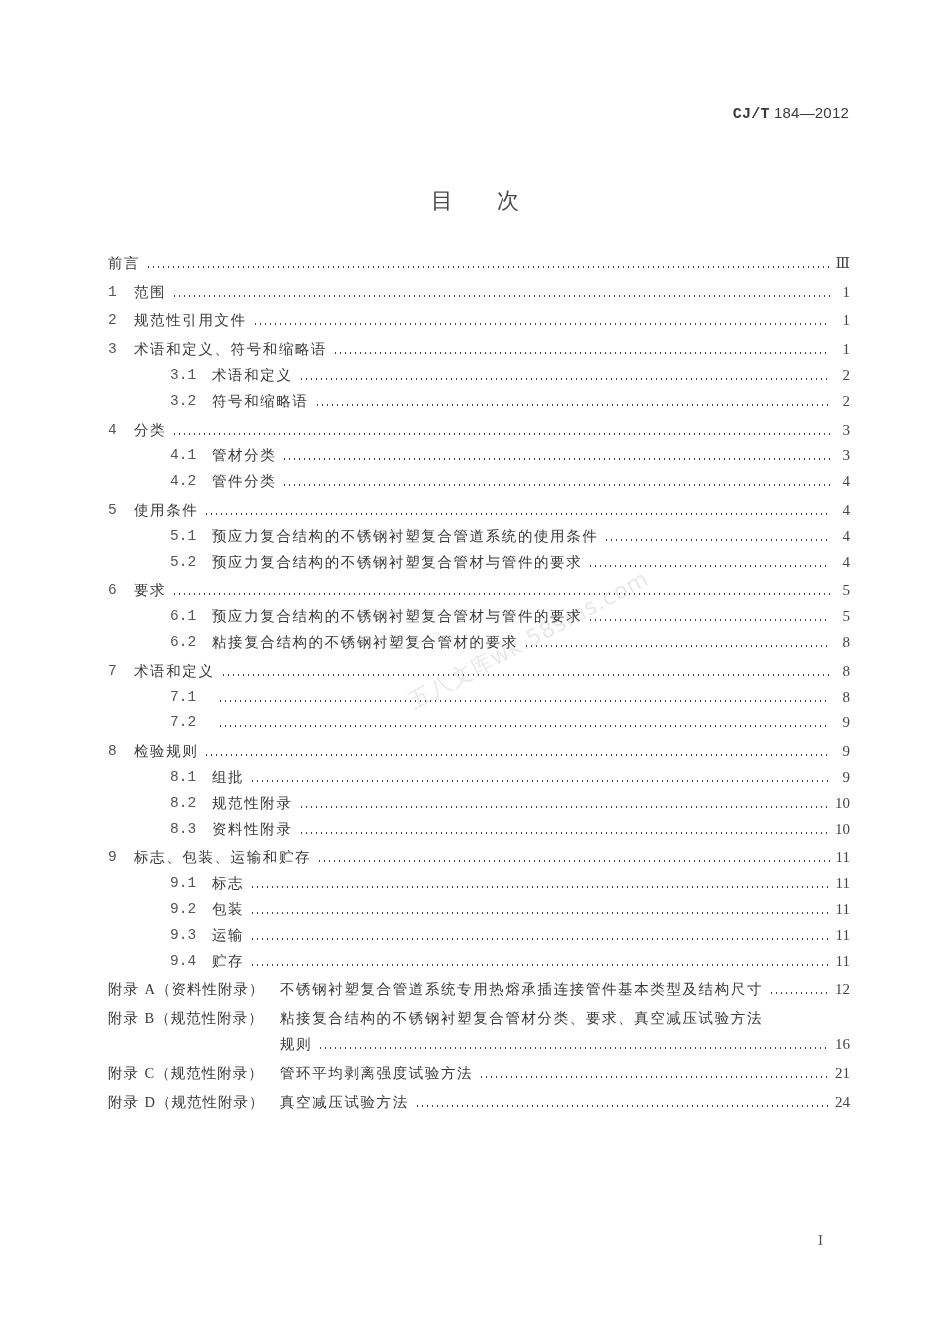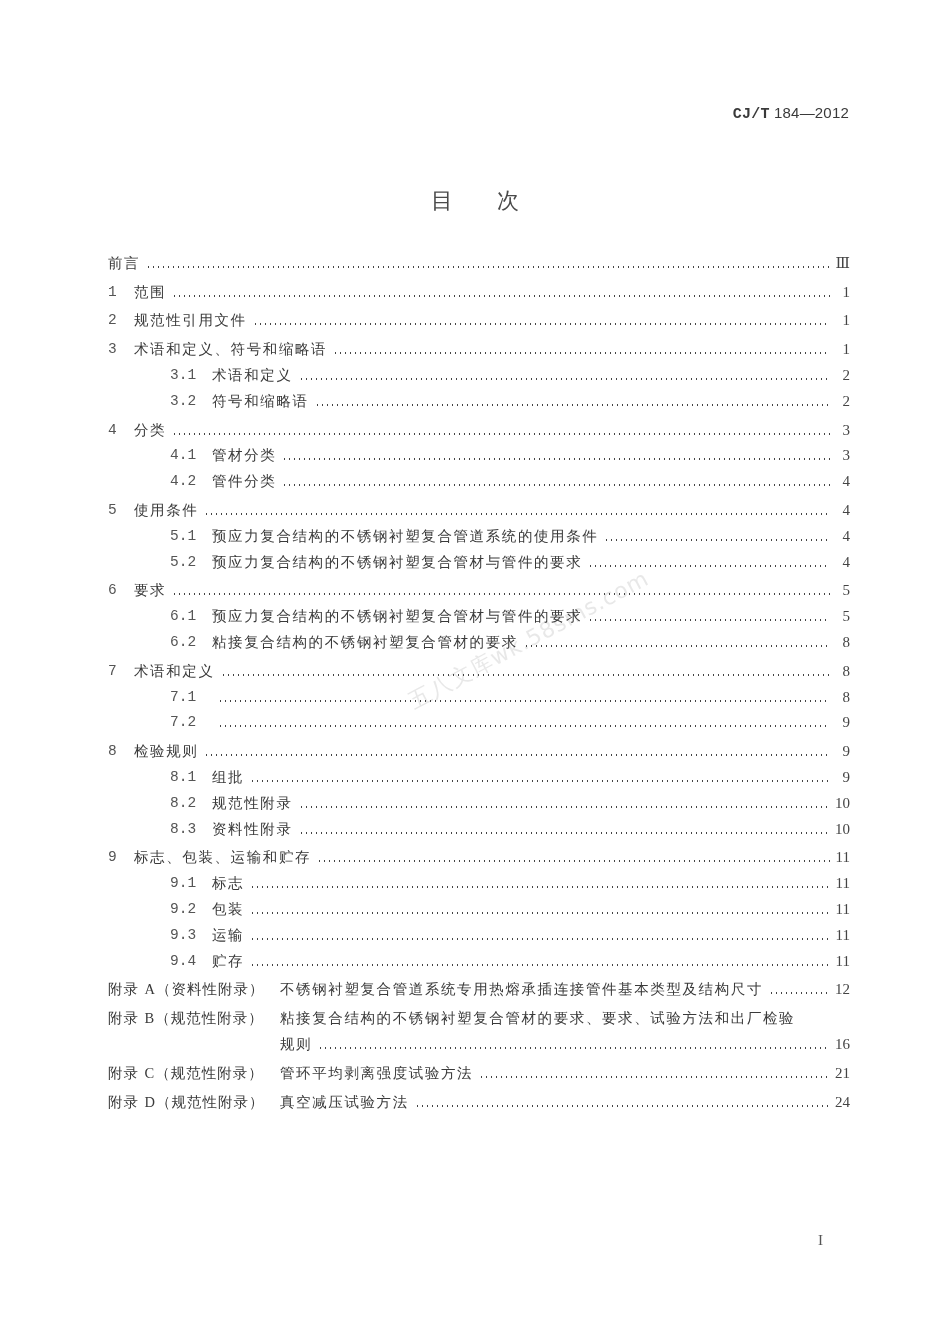--- a/index.html
+++ b/index.html
@@ -225,21 +225,21 @@
       <span class="page">11</span>
     </div>
     <div class="row appendix top">
       <span class="tag"><span>附录</span> <span class="letter">A</span><span>（资料性附录）</span></span>
       <span class="label">不锈钢衬塑复合管道系统专用热熔承插连接管件基本类型及结构尺寸</span>
       <span class="leader"></span>
       <span class="page">12</span>
     </div>
     <div class="row appendix top">
       <span class="tag"><span>附录</span> <span class="letter">B</span><span>（规范性附录）</span></span>
-      <span class="label">粘接复合结构的不锈钢衬塑复合管材的要求、要求、试验方法和出厂检验</span>
+      <span class="label">粘接复合结构的不锈钢衬塑复合管材分类、要求、真空减压试验方法</span>
     </div>
     <div class="row cont">
       <span class="label">规则</span>
       <span class="leader"></span>
       <span class="page">16</span>
     </div>
     <div class="row appendix top">
       <span class="tag"><span>附录</span> <span class="letter">C</span><span>（规范性附录）</span></span>
       <span class="label">管环平均剥离强度试验方法</span>
       <span class="leader"></span>

